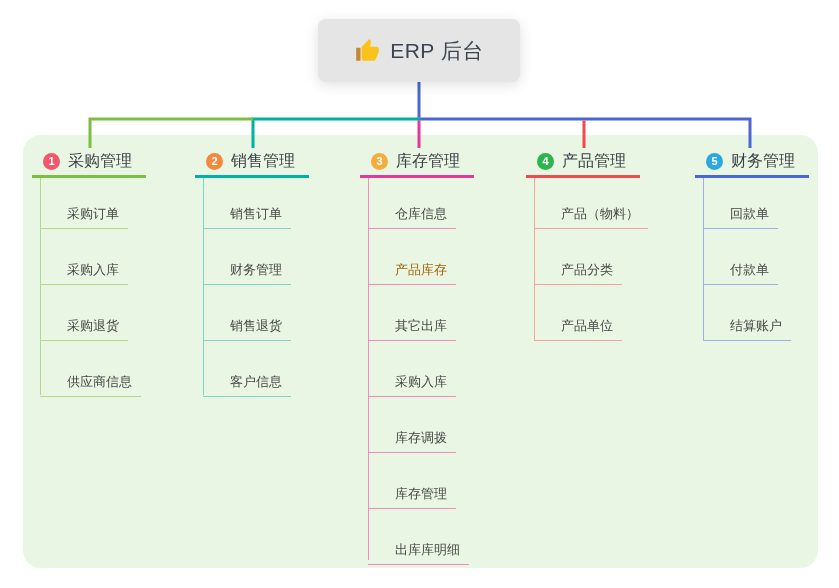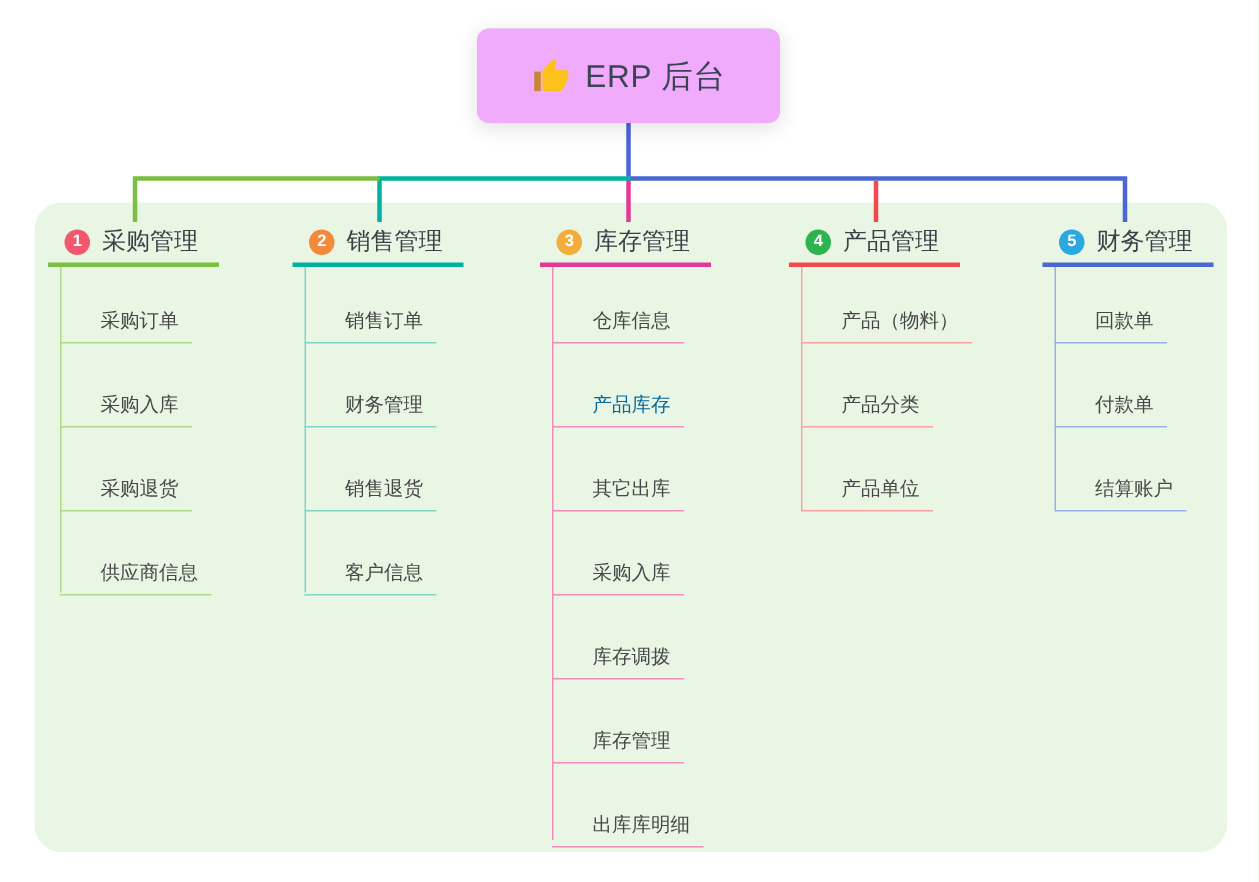--- a/index.html
+++ b/index.html
@@ -9,21 +9,21 @@
     font-family:"Liberation Sans","DejaVu Sans",sans-serif;
   }
   #canvas{position:absolute;inset:0;width:839px;height:588px;}
   #panel{
     position:absolute;left:23px;top:135px;width:795px;height:433px;
     border-radius:18px;
   }
   #connectors{position:absolute;left:0;top:0;width:839px;height:588px;pointer-events:none;}
   #root-node{
     position:absolute;left:318px;top:19px;width:202px;height:63px;
-    background:#f0abfc;border-radius:8px;
+    background:#e5e5e5;border-radius:8px;
     box-shadow:0 3px 14px rgba(0,0,0,.12), 0 0 1px rgba(0,0,0,.06);
     display:flex;align-items:center;justify-content:center;gap:10px;
     cursor:default;
   }
   #root-node .root-label{font-size:21px;font-weight:500;letter-spacing:.5px;}
   .branch{position:absolute;top:148px;}
   .branch-title{
     display:inline-flex;align-items:center;
     height:27px;border-bottom:3px solid #000;
     padding:0 14px 0 11px;white-space:nowrap;
@@ -103,21 +103,21 @@
           </li>
         </ul><div class="spine" style="background: rgb(128, 212, 200); height: 217px;"></div></div>
       <div class="branch" style="left: 360px;"><div class="branch-title" style="border-bottom-color: rgb(226, 58, 152);">
           <span class="badge" style="background: rgb(243, 173, 61);">3</span>
           <span class="branch-title-text" style="color: rgb(59, 63, 70);">库存管理</span>
         </div><ul class="children">
           <li style="border-bottom-color: rgb(240, 140, 190);">
             <span style="color: rgb(71, 71, 71);">仓库信息</span>
           </li>
           <li style="border-bottom-color: rgb(240, 140, 190);">
-            <span style="color: #0369a1; font-family: Liberation Serif, serif;">产品库存</span>
+            <span style="color: #a16207; font-family: Liberation Serif, serif;">产品库存</span>
           </li>
           <li style="border-bottom-color: rgb(240, 140, 190);">
             <span style="color: rgb(71, 71, 71);">其它出库</span>
           </li>
           <li style="border-bottom-color: rgb(240, 140, 190);">
             <span style="color: rgb(71, 71, 71);">采购入库</span>
           </li>
           <li style="border-bottom-color: rgb(240, 140, 190);">
             <span style="color: rgb(71, 71, 71);">库存调拨</span>
           </li>

